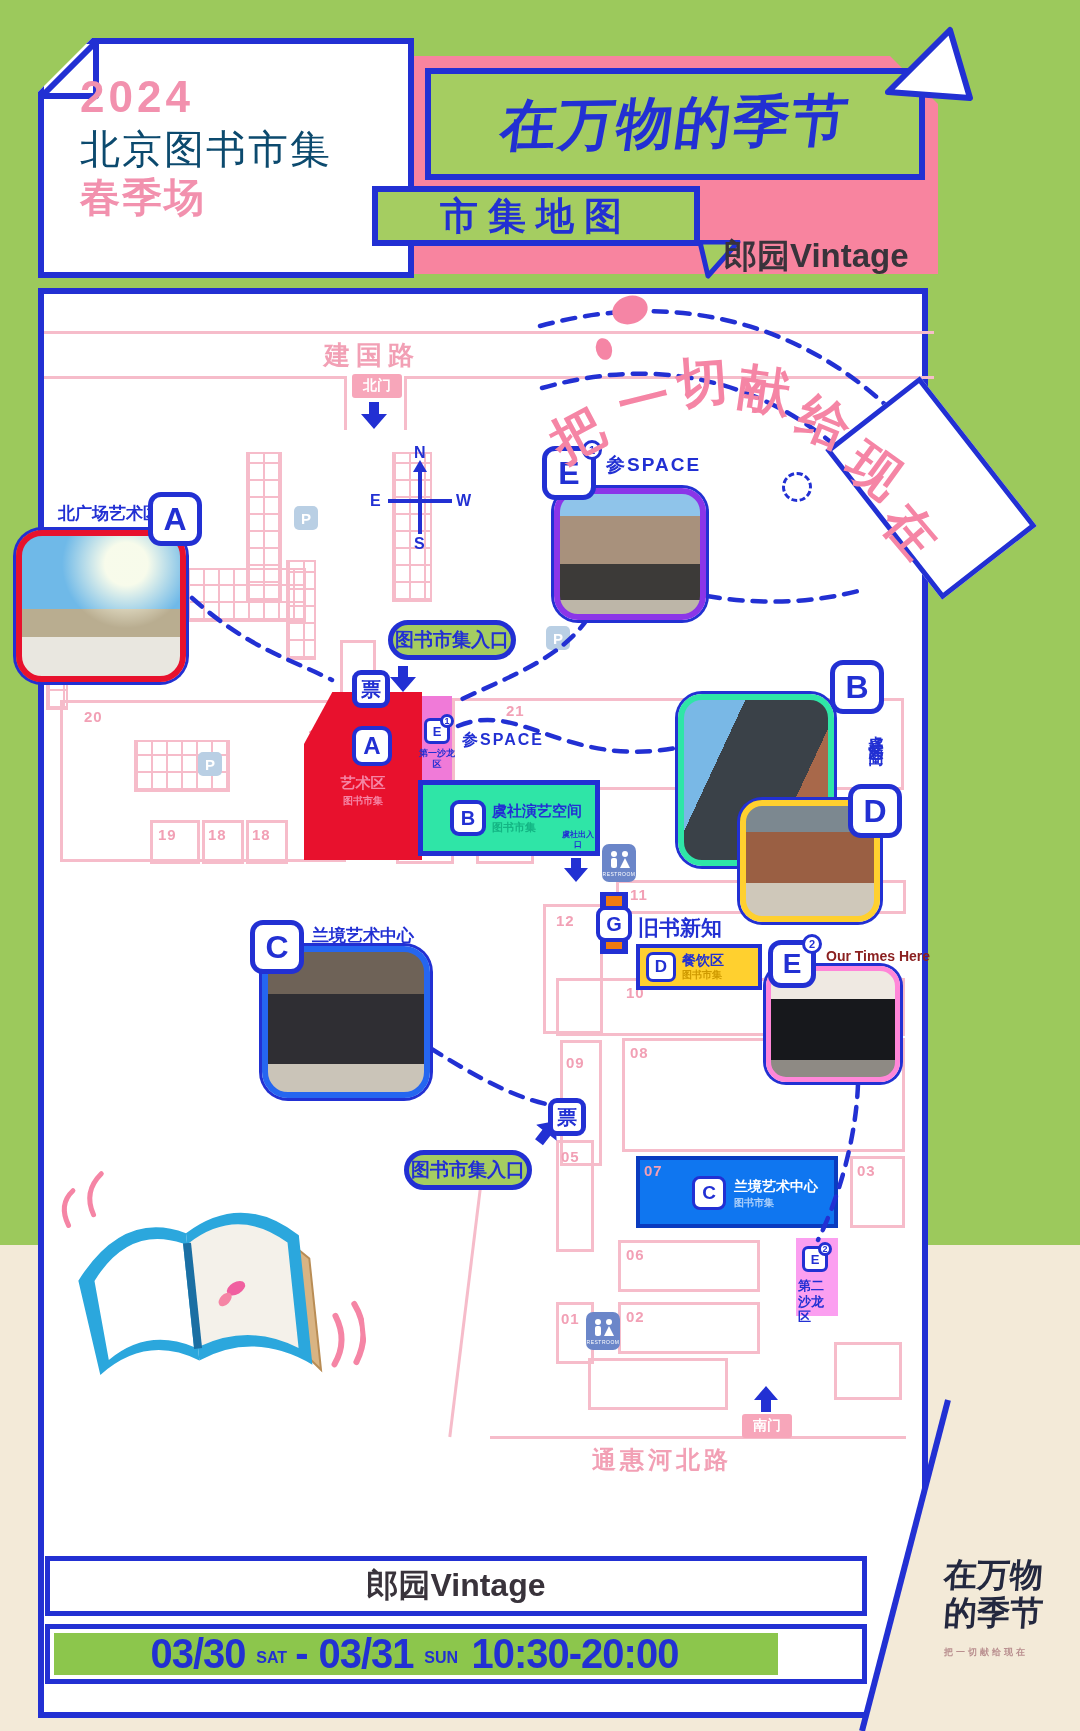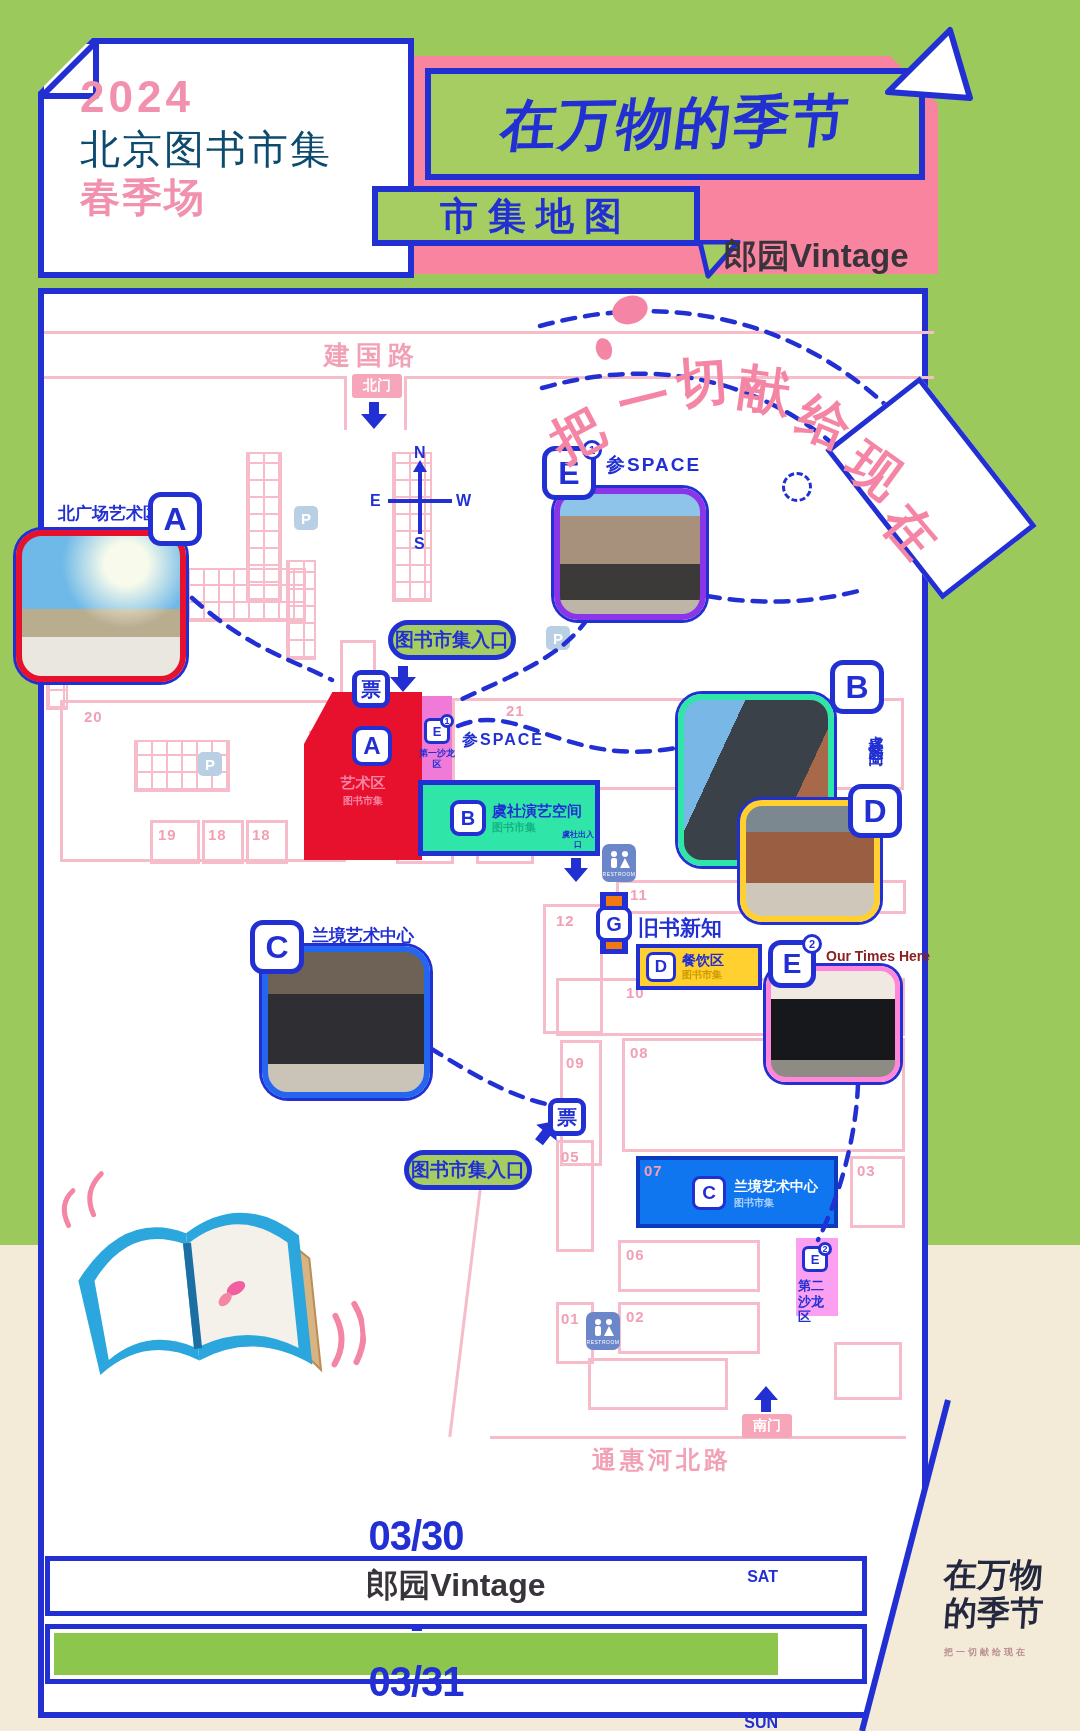--- a/index.html
+++ b/index.html
@@ -357,21 +357,21 @@
 
   <div class="abs cover"></div>
   <svg class="abs" style="left:0;top:0;z-index:9;pointer-events:none;" width="1080" height="1731">
     <line x1="948" y1="1400" x2="862" y2="1731" stroke="#2230d3" stroke-width="6"></line>
   </svg>
 
   <div class="bar" style="left:45px;top:1556px;width:822px;height:60px;">
     <div class="vcell">郎园Vintage</div>
   </div>
   <div class="bar" style="left:45px;top:1624px;width:822px;height:60px;">
-    <div class="gcell" style="width:724px;flex-direction:column;">
+    <div class="gcell" style="width:724px;">
       <span class="dtxt">03/30</span>
       <span class="daytxt">SAT</span>
       <span class="dtxt">-</span>
       <span class="dtxt">03/31</span>
       <span class="daytxt">SUN</span>
       <span class="dtxt">10:30-20:00</span>
     </div>
     <div class="vcell"></div>
   </div>
 

